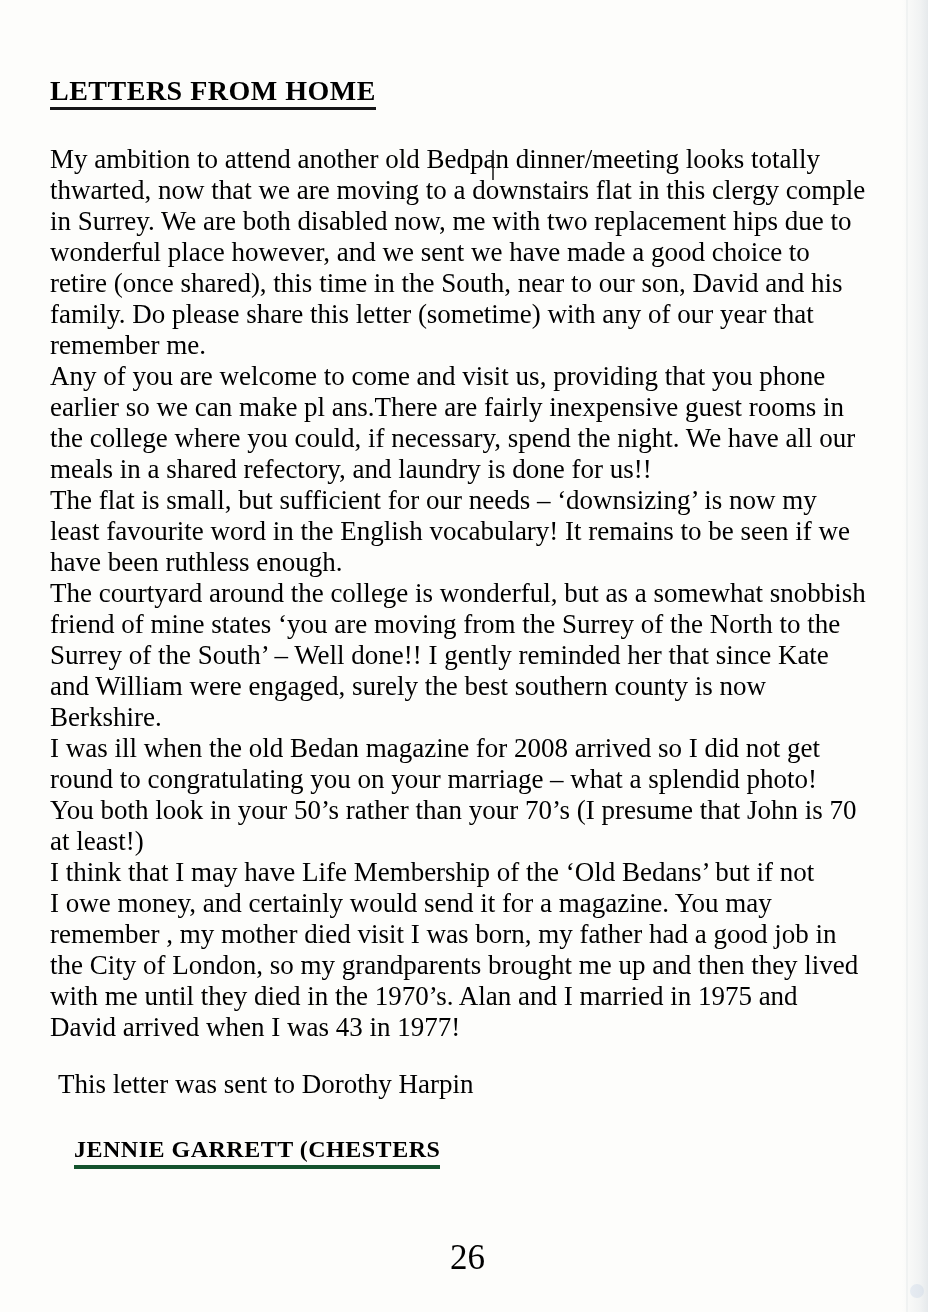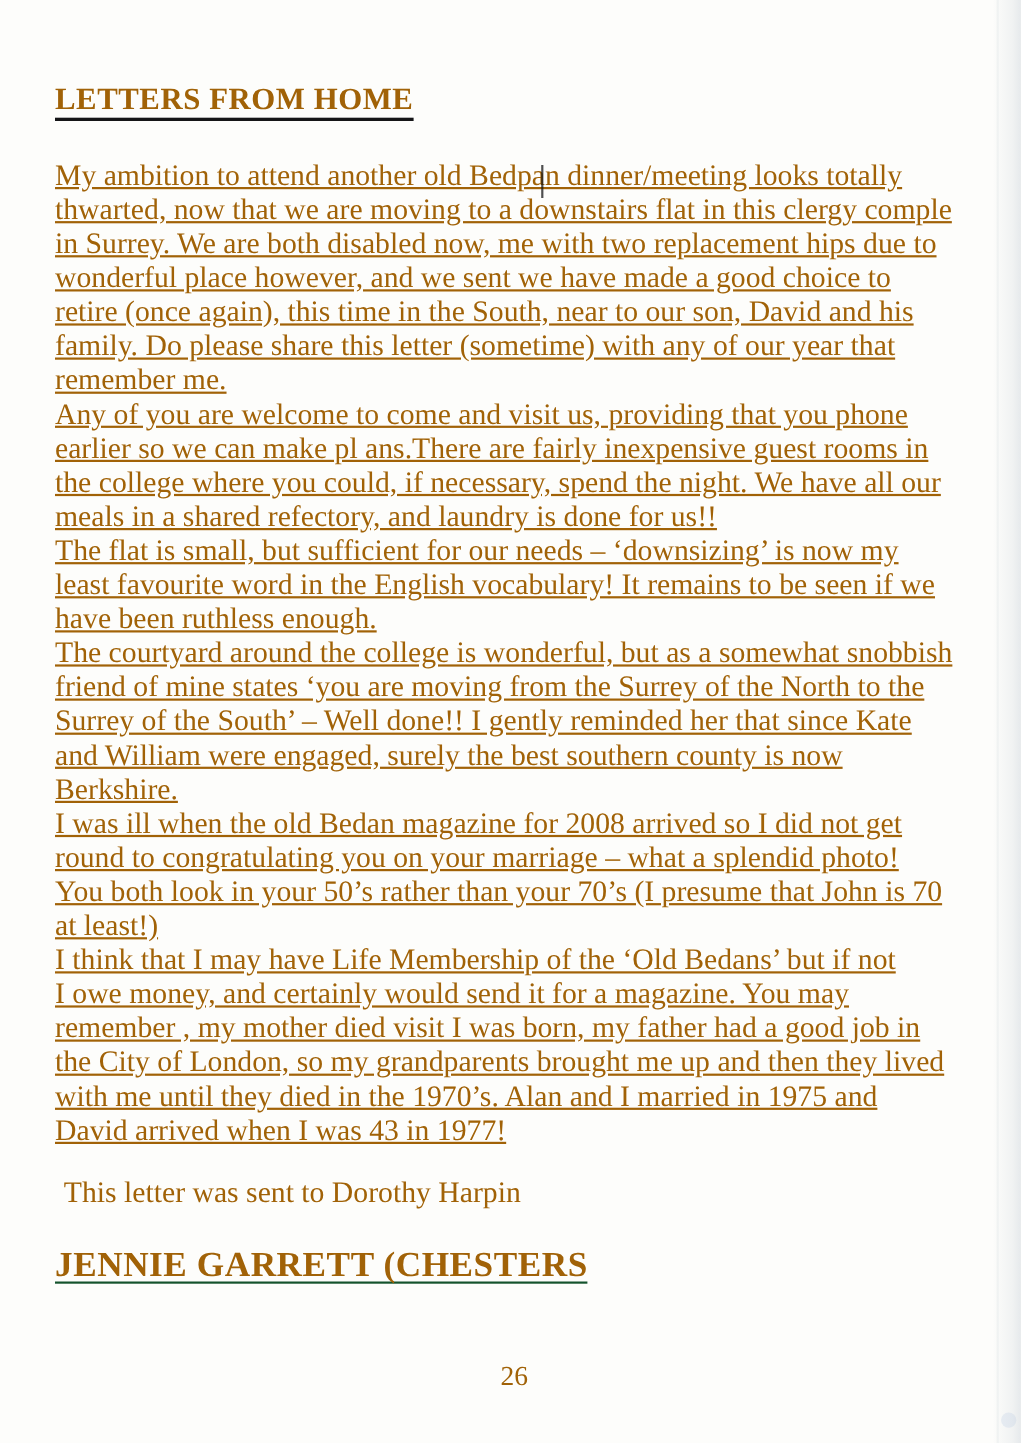--- a/index.html
+++ b/index.html
@@ -6,21 +6,21 @@
   body{
     width:928px;height:1312px;
     background:#f2f2f0;
     font-family:"Liberation Serif","DejaVu Serif",serif;
     overflow:hidden;
   }
   .page{
     position:relative;
     width:928px;height:1312px;
     background:#fdfdfb;
-    color:#a16207;
+    color:#000000;
     box-sizing:border-box;
   }
   
   .page::after{
     content:"";
     position:absolute;top:0;right:0;width:26px;height:100%;
     background:linear-gradient(to right, rgba(185,195,205,0) 0%, rgba(185,195,205,0.18) 70%, rgba(170,182,196,0.28) 100%);
     pointer-events:none;
   }
   .edge-line{
@@ -37,44 +37,44 @@
     letter-spacing:0.5px;
     display:inline-block;
     border-bottom:3px solid #151517;
     padding-bottom:1px;
     line-height:30px;
   }
   .body-block{
     margin-top:34px;
     font-size:27px;
     line-height:31px;
-    text-decoration:underline;
   }
   .line{white-space:nowrap;}
   .footnote{
     margin-top:26px;
     padding-left:8px;
     font-size:27px;
     line-height:31px;
   }
   .signature{
     margin-top:34px;
-    font-size:32px;
+    font-size:24px;
     font-weight:bold;
     letter-spacing:0.5px;
     display:inline-block;
-    border-bottom:2px solid #14532d;
+    border-bottom:4px solid #14532d;
     padding-bottom:1px;
     line-height:30px;
+    margin-left:24px;
   }
   .page-number{
     position:absolute;
     top:1238px;left:0;width:835px;
     text-align:center;
-    font-size:25px;
+    font-size:35px;
   }
   .scan-mark{
     position:absolute;
     left:492px;top:150px;width:2px;height:30px;
     background:rgba(20,20,22,0.75);
     pointer-events:none;
   }
   .smudge{
     position:absolute;
     right:4px;bottom:14px;width:14px;height:14px;border-radius:50%;
@@ -89,21 +89,21 @@
   <div class="edge-line"></div>
 
   <div class="content">
     <div class="doc-title">LETTERS FROM HOME</div>
 
     <div class="body-block">
         <div class="line">My ambition to attend another old Bedpan dinner/meeting looks totally</div>
         <div class="line">thwarted, now that we are moving to a downstairs flat in this clergy comple</div>
         <div class="line">in Surrey. We are both disabled now, me with two replacement hips due to</div>
         <div class="line">wonderful place however, and we sent we have made a good choice to</div>
-        <div class="line">retire (once again), this time in the South, near to our son, David and his</div>
+        <div class="line">retire (once shared), this time in the South, near to our son, David and his</div>
         <div class="line">family. Do please share this letter (sometime) with any of our year that</div>
         <div class="line">remember me.</div>
         <div class="line">Any of you are welcome to come and visit us, providing that you phone</div>
         <div class="line">earlier so we can make pl ans.There are fairly inexpensive guest rooms in</div>
         <div class="line">the college where you could, if necessary, spend the night. We have all our</div>
         <div class="line">meals in a shared refectory, and laundry is done for us!!</div>
         <div class="line">The flat is small, but sufficient for our needs – ‘downsizing’ is now my</div>
         <div class="line">least favourite word in the English vocabulary! It remains to be seen if we</div>
         <div class="line">have been ruthless enough.</div>
         <div class="line">The courtyard around the college is wonderful, but as a somewhat snobbish</div>

